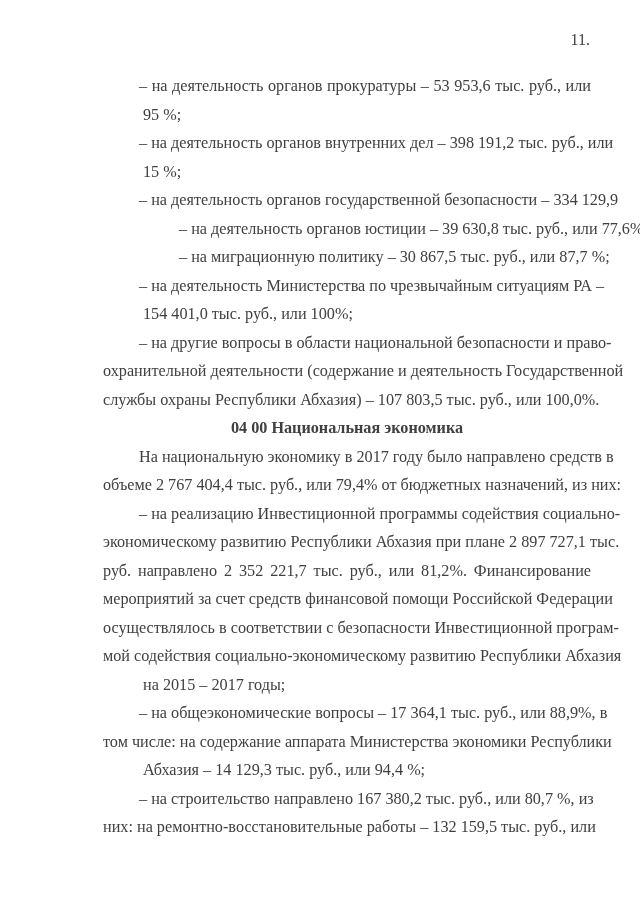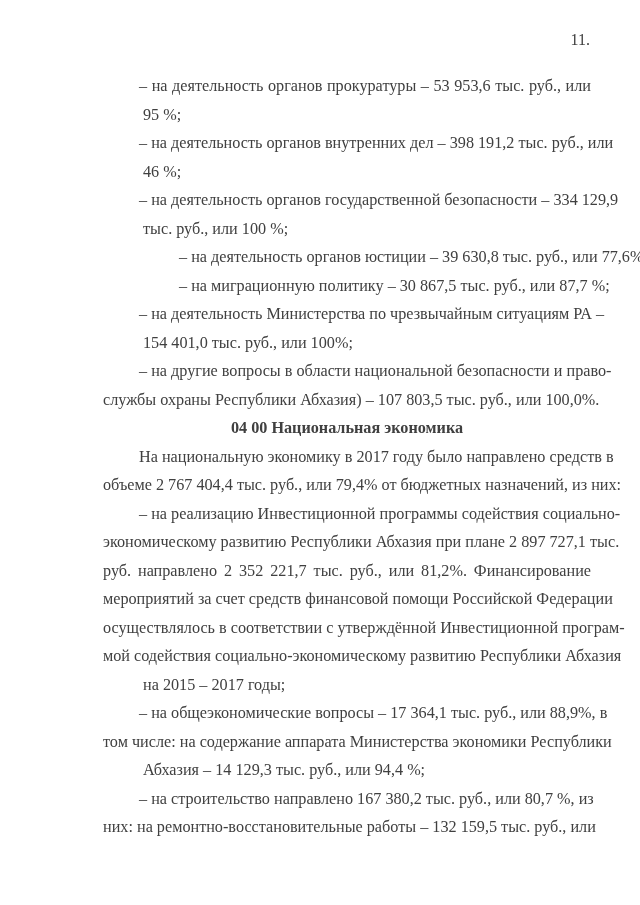--- a/index.html
+++ b/index.html
@@ -28,37 +28,37 @@
   </style>
 </head>
 <body>
 
 <div class="page">
   <div class="page-number">11.</div>
   <div class="body-text">
     <span class="line indent">– на деятельность органов прокуратуры – 53 953,6 тыс. руб., или</span>
     <span class="line last">95 %;</span>
     <span class="line indent">– на деятельность органов внутренних дел – 398 191,2 тыс. руб., или</span>
-    <span class="line last">46 %;</span>
+    <span class="line last">15 %;</span>
     <span class="line indent">– на деятельность органов государственной безопасности – 334 129,9</span>
-    <span class="line last">тыс. руб., или 100 %;</span>
     <span class="line indent last">– на деятельность органов юстиции – 39 630,8 тыс. руб., или 77,6%;</span>
     <span class="line indent last">– на миграционную политику – 30 867,5 тыс. руб., или 87,7 %;</span>
     <span class="line indent">– на деятельность Министерства по чрезвычайным ситуациям РА –</span>
     <span class="line last">154 401,0 тыс. руб., или 100%;</span>
     <span class="line indent">– на другие вопросы в области национальной безопасности и право-</span>
+    <span class="line">охранительной деятельности (содержание и деятельность Государственной</span>
     <span class="line">службы охраны Республики Абхазия) – 107 803,5 тыс. руб., или 100,0%.</span>
     <span class="line center">04 00 Национальная экономика</span>
     <span class="line indent">На национальную экономику в 2017 году было направлено средств в</span>
     <span class="line">объеме 2 767 404,4 тыс. руб., или 79,4% от бюджетных назначений, из них:</span>
     <span class="line indent">– на реализацию Инвестиционной программы содействия социально-</span>
     <span class="line">экономическому развитию Республики Абхазия при плане 2 897 727,1 тыс.</span>
     <span class="line">руб. направлено 2 352 221,7 тыс. руб., или 81,2%. Финансирование</span>
     <span class="line">мероприятий за счет средств финансовой помощи Российской Федерации</span>
-    <span class="line">осуществлялось в соответствии с утверждённой Инвестиционной програм-</span>
+    <span class="line">осуществлялось в соответствии с безопасности Инвестиционной програм-</span>
     <span class="line">мой содействия социально-экономическому развитию Республики Абхазия</span>
     <span class="line last">на 2015 – 2017 годы;</span>
     <span class="line indent">– на общеэкономические вопросы – 17 364,1 тыс. руб., или 88,9%, в</span>
     <span class="line">том числе: на содержание аппарата Министерства экономики Республики</span>
     <span class="line last">Абхазия – 14 129,3 тыс. руб., или 94,4 %;</span>
     <span class="line indent">– на строительство направлено 167 380,2 тыс. руб., или 80,7 %, из</span>
     <span class="line">них: на ремонтно-восстановительные работы – 132 159,5 тыс. руб., или</span>
   </div>
 </div>
 

